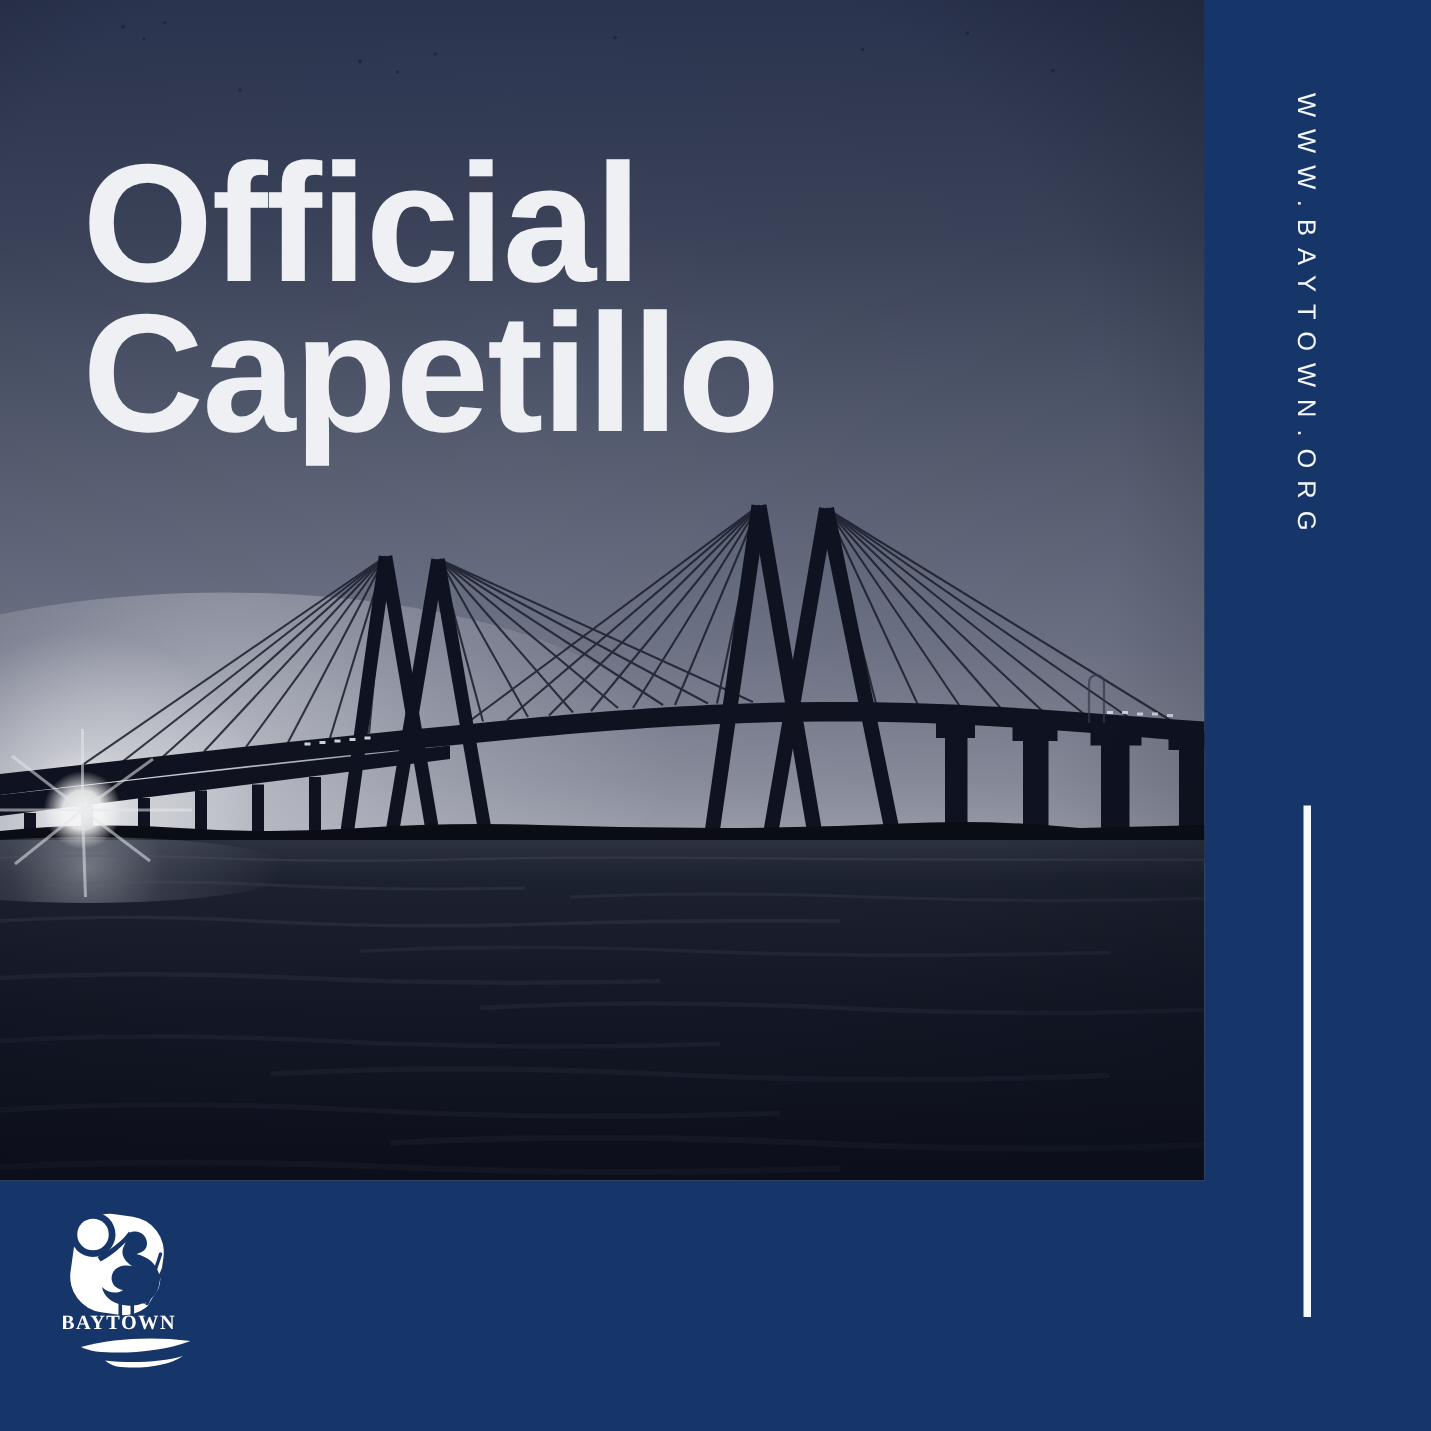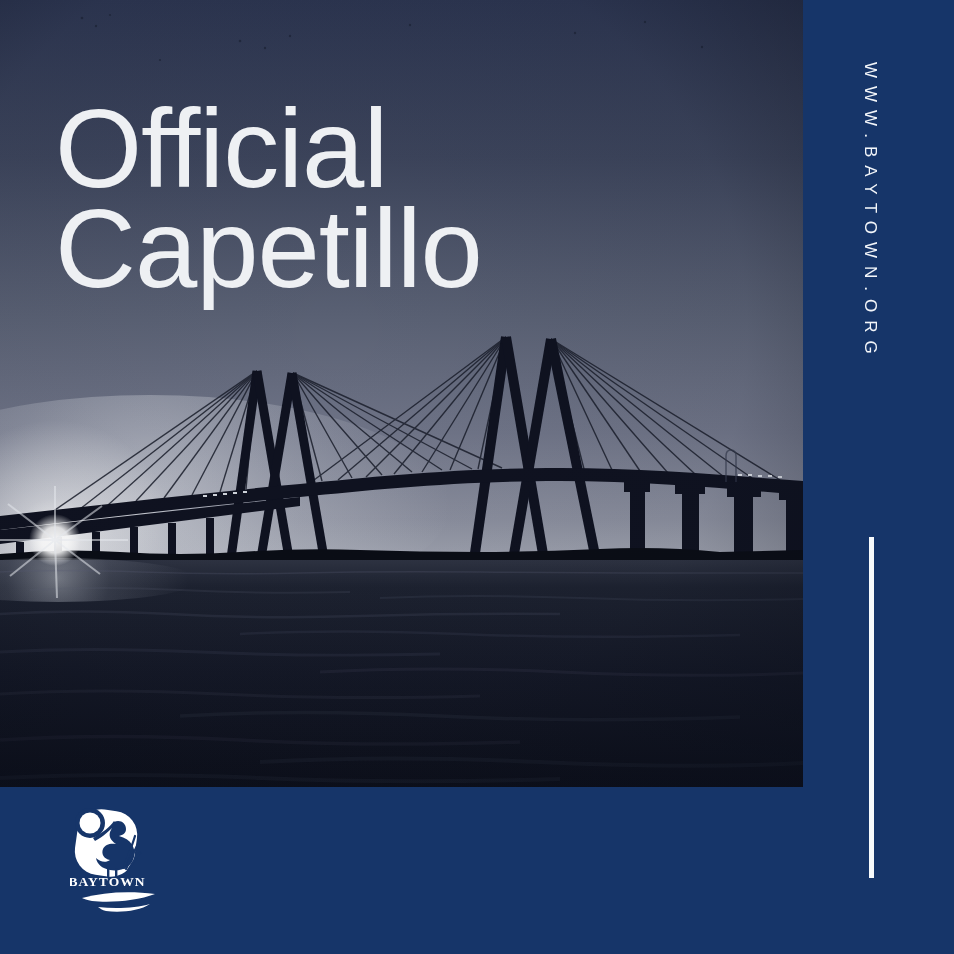--- a/index.html
+++ b/index.html
@@ -5,34 +5,34 @@
   html,body{margin:0;padding:0;background:#0b1530;}
   .canvas{
     position:relative;width:954px;height:954px;overflow:hidden;
     background:#163569;
     font-family:"Liberation Sans",sans-serif;
   }
   .photo{position:absolute;left:0;top:0;width:803px;height:787px;}
   .photo svg{display:block;}
   .title{
     position:absolute;left:55px;top:99px;z-index:5;
-    font-size:112px;line-height:100px;font-weight:normal;letter-spacing:-1px;
+    font-size:112px;line-height:100px;font-weight:bold;letter-spacing:-1px;
     color:#eef0f3;white-space:nowrap;
   }
   .site-vertical{
     position:absolute;left:860px;top:62px;z-index:5;
     writing-mode:vertical-rl;text-orientation:mixed;
     font-size:17px;letter-spacing:8px;font-weight:400;
     color:#f3f6fa;white-space:nowrap;
   }
   .divider{
     position:absolute;left:869px;top:537px;width:5px;height:341px;
     background:#f7fafc;z-index:5;
   }
-  .logo{position:absolute;left:42px;top:806px;width:92px;height:112px;z-index:5;margin-left:28px;}
+  .logo{position:absolute;left:42px;top:806px;width:92px;height:112px;z-index:5;}
   .caption{
     position:absolute;left:136px;top:820px;z-index:5;
     font-size:29px;line-height:40px;letter-spacing:.2px;
     color:#f8fafc;white-space:nowrap;
   }
 </style>
 </head>
 <body>
 
 <div class="canvas">

